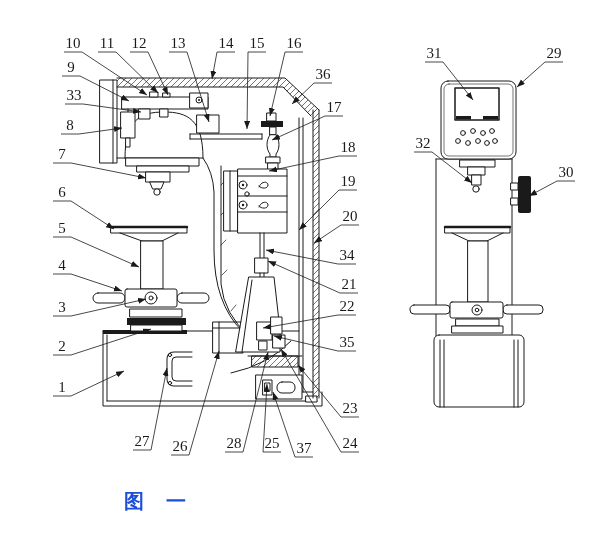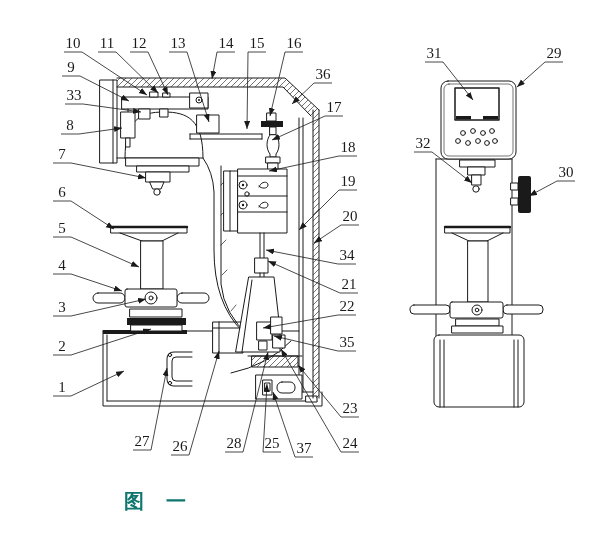--- a/index.html
+++ b/index.html
@@ -1,21 +1,21 @@
 <!DOCTYPE html>
 <html><head>
 <meta charset="utf-8">
 <style>
   html,body{margin:0;padding:0;background:#e8e8e8;}
   #stage{position:relative;width:600px;height:538px;background:#ffffff;overflow:hidden;
          font-family:"Liberation Serif", serif;}
   #drawing{position:absolute;left:0;top:0;}
   .callout-num{font-family:"Liberation Serif", serif;font-size:15px;fill:#1a1a1a;}
   #caption{position:absolute;left:124px;top:488px;display:flex;gap:44px;
-           font-size:20px;font-weight:bold;color:#0f766e;letter-spacing:1px;white-space:pre;}
+           font-size:20px;font-weight:bold;color:#1d4ed8;letter-spacing:1px;white-space:pre;}
   #caption .title{letter-spacing:2px;}
 </style>
 </head>
 <body>
 
 <div id="stage">
   <svg id="drawing" width="600" height="538" viewBox="0 0 600 538">
     <defs>
       <pattern id="hatch" patternUnits="userSpaceOnUse" width="6" height="6">
         <path d="M0,6 L6,0" stroke="#1a1a1a" stroke-width="0.6"></path>

